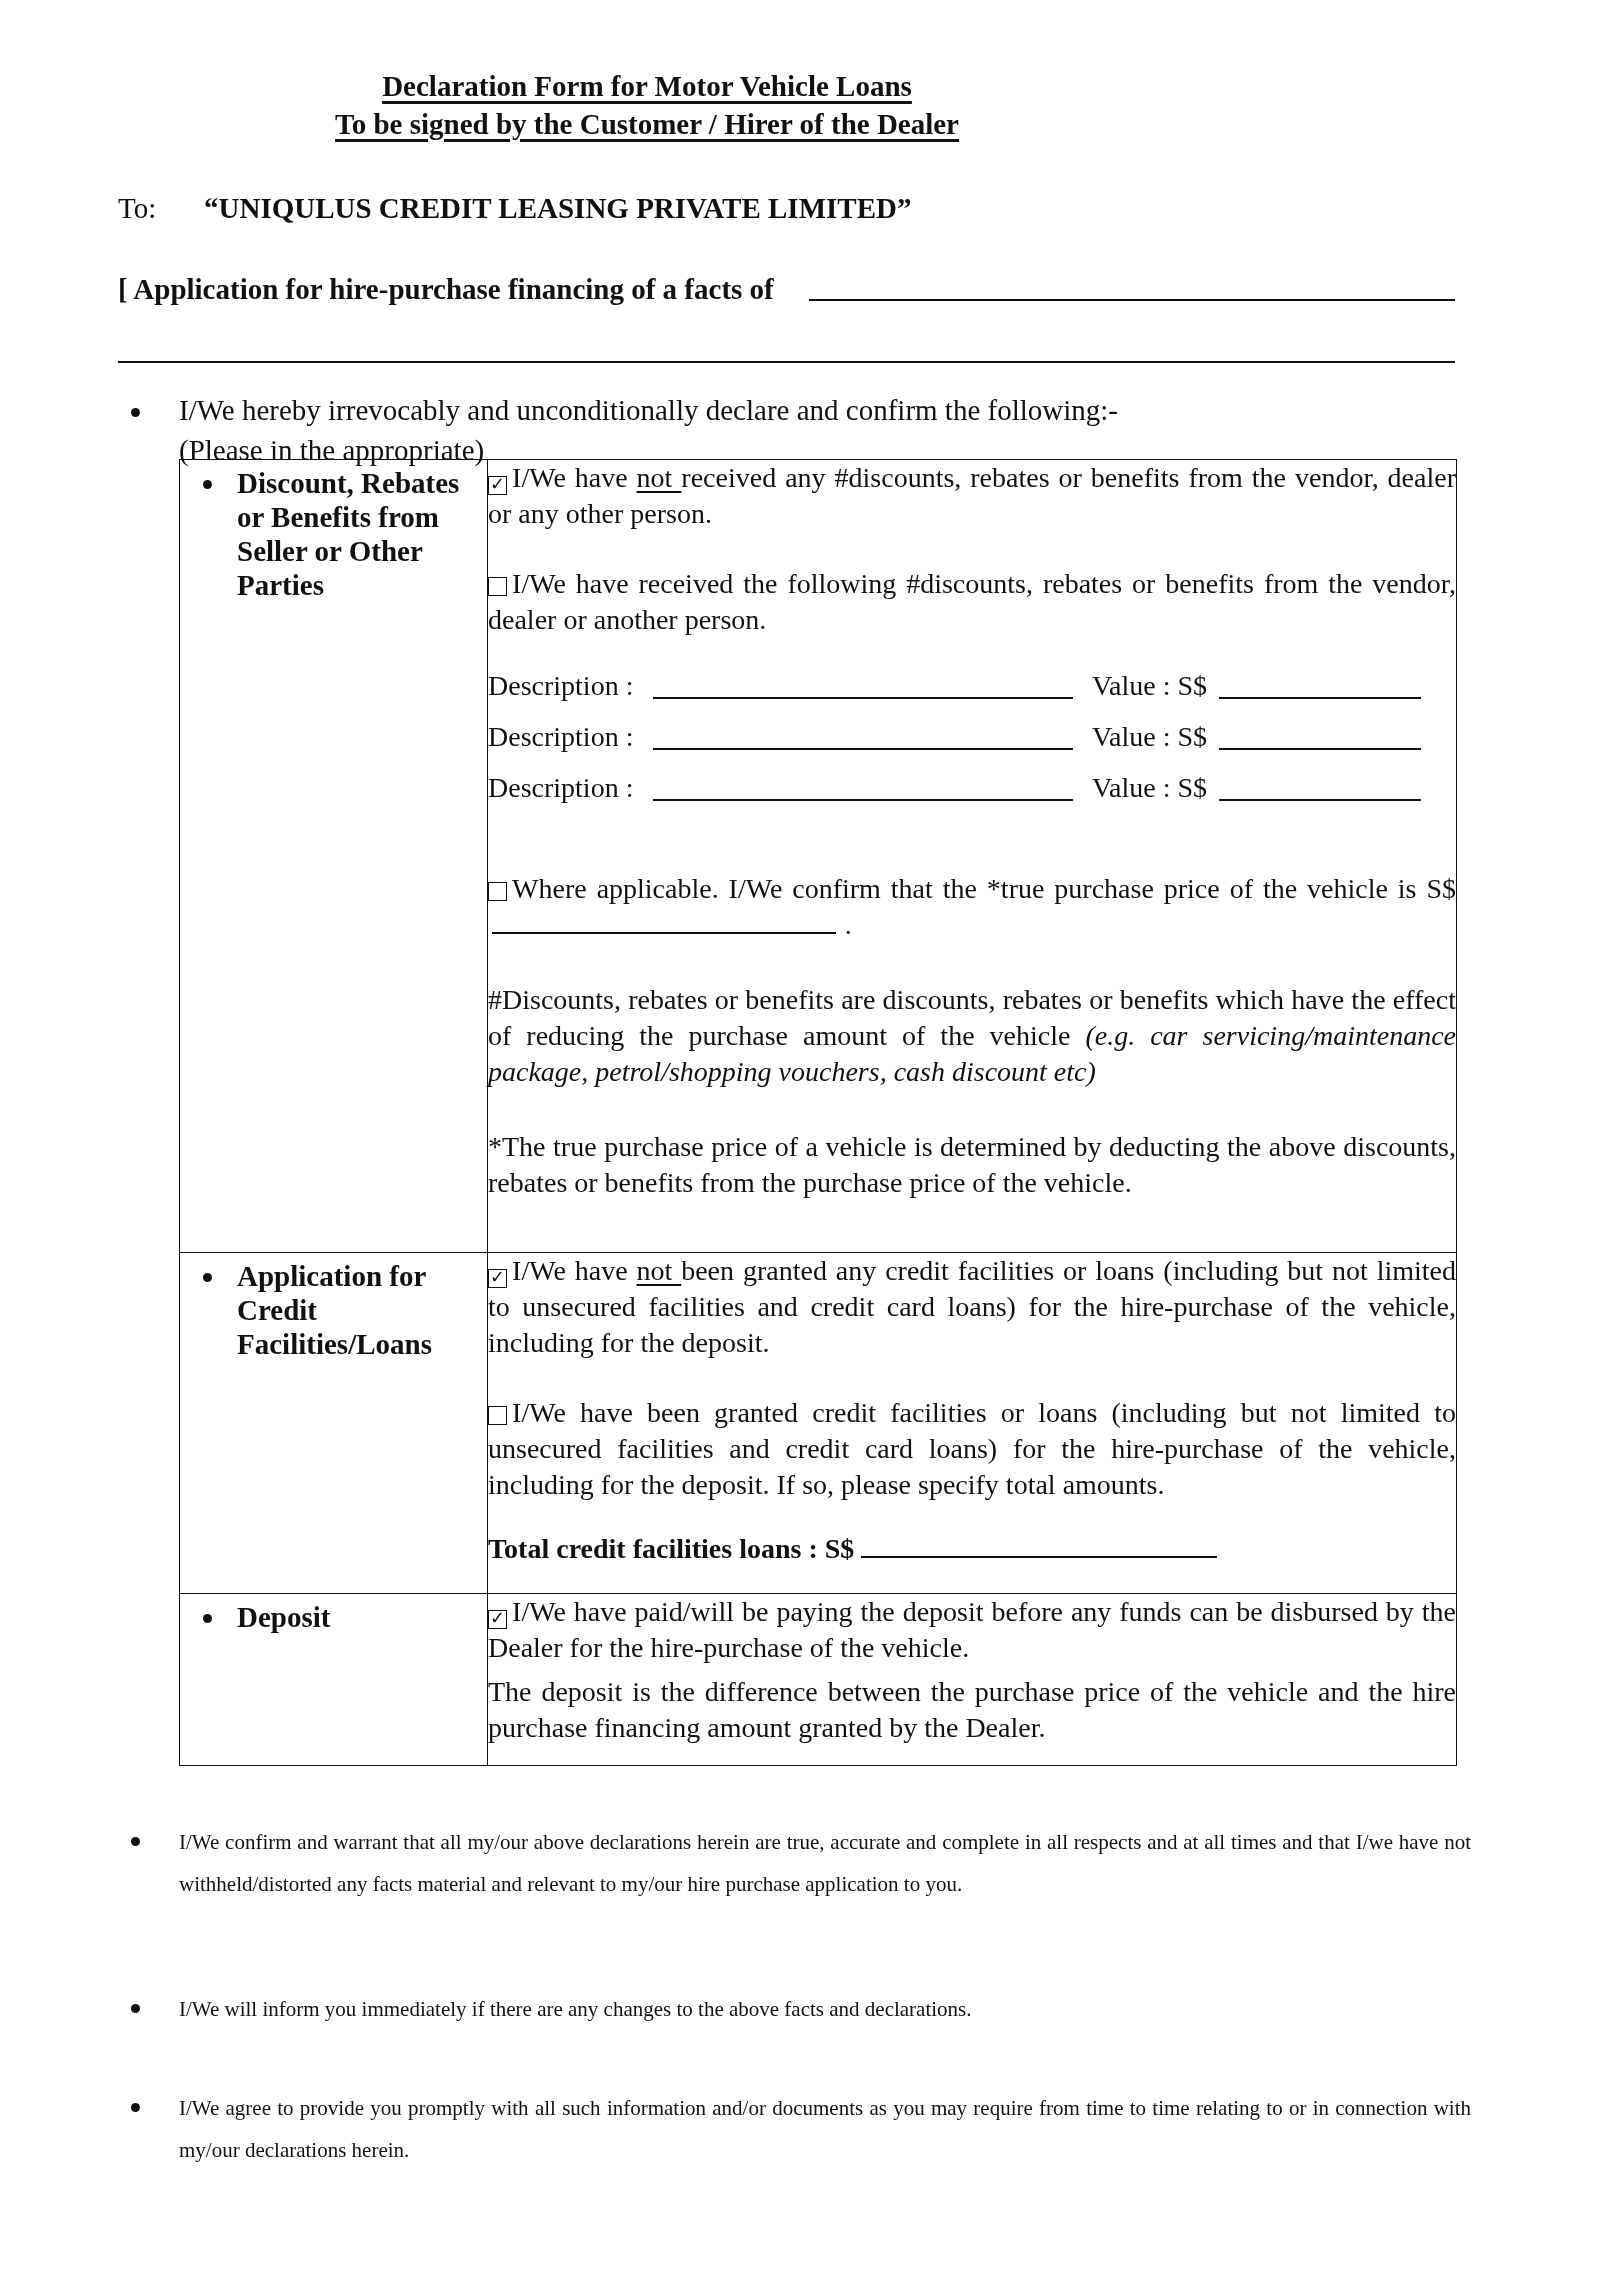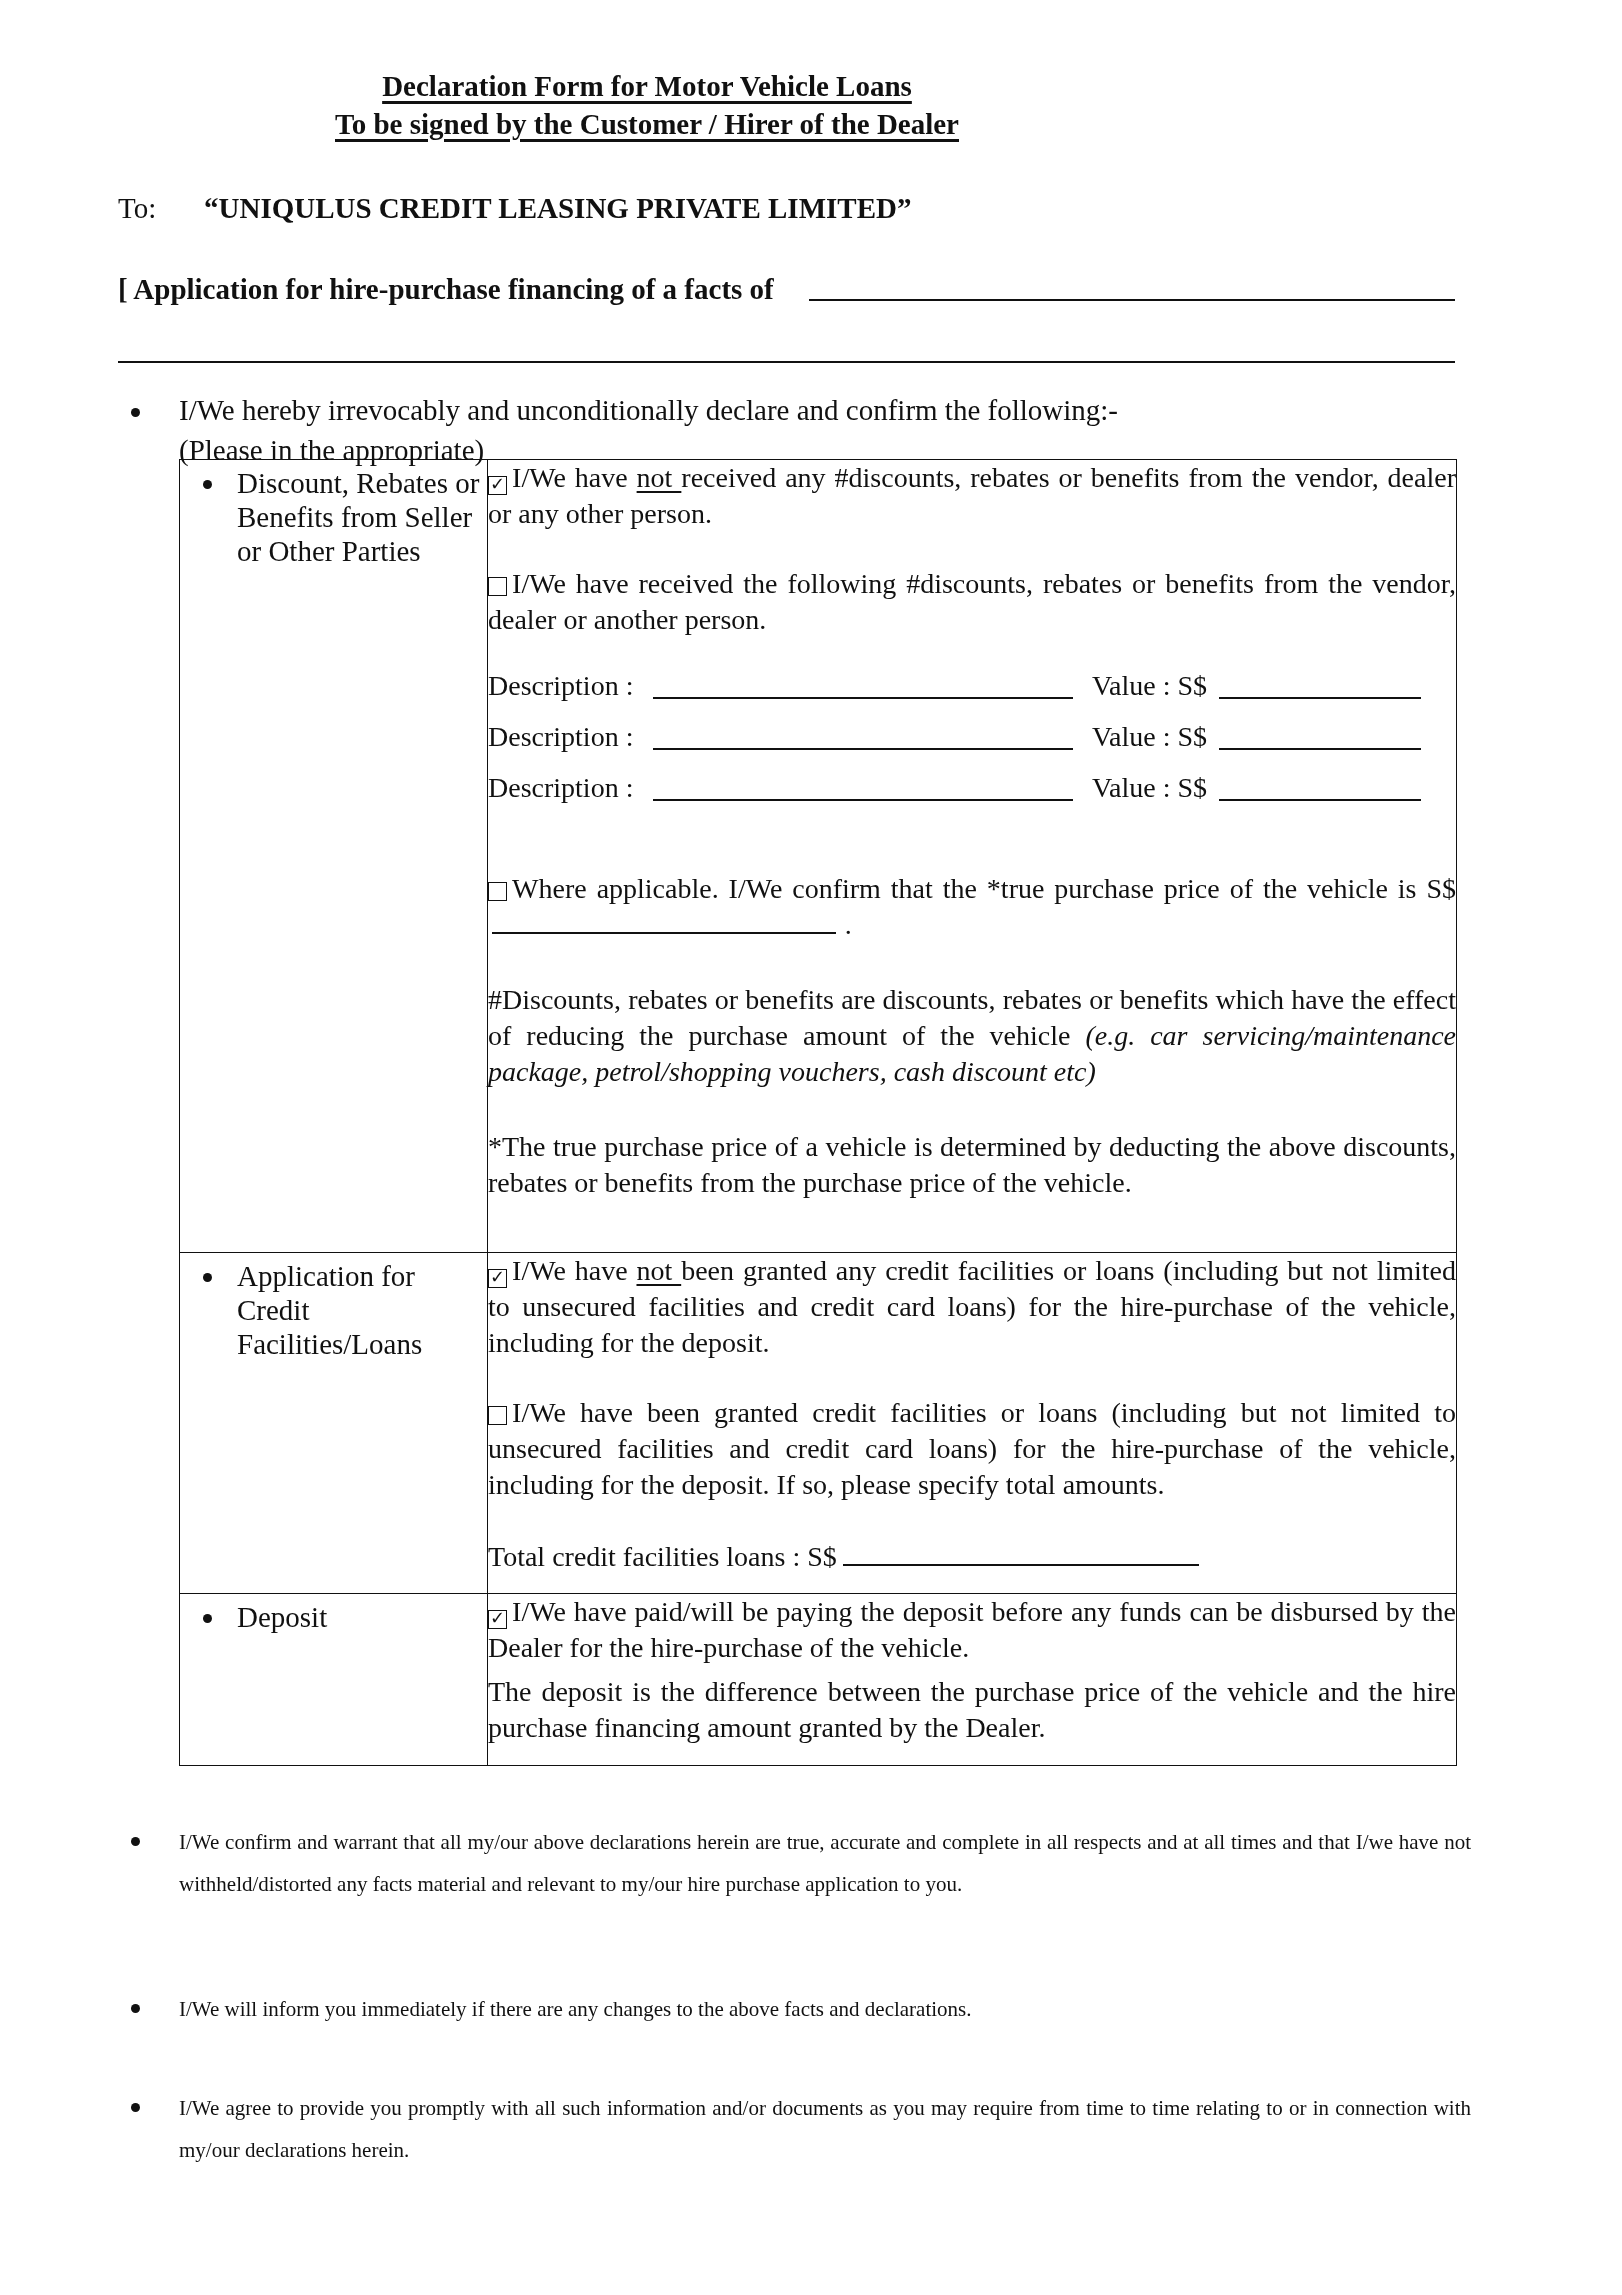--- a/index.html
+++ b/index.html
@@ -21,21 +21,21 @@
     .bullet { position: absolute; width: 9px; height: 9px; border-radius: 50%; background: #111; }
     .intro { left: 179px; top: 393px; }
     .please { left: 179px; top: 433px; }
     table.decl {
       position: absolute; left: 179px; top: 459px; width: 1278px;
       border-collapse: collapse; table-layout: fixed;
     }
     table.decl td { border: 1.9px solid #111; vertical-align: top; padding: 0; }
     td.cat { width: 307px; }
     td.body { padding: 3.8px 11.5px 11.5px 11.5px; }
-    .cat-inner { position: relative; padding: 6.4px 6.4px 0 57px; font-weight: normal; font-size: 29px; line-height: 34px; }
+    .cat-inner { position: relative; padding: 6.4px 6.4px 0 57px; font-weight: bold; font-size: 29px; line-height: 34px; }
     .cat-inner .bullet { left: 23px; top: 20px; }
     .para { font-size: 28px; line-height: 36px; text-align: justify; }
     .para + .para { margin-top: 34px; }
     .cb {
       display: inline-block; width: 19px; height: 19px; border: 1.9px solid #111; box-sizing: border-box;
       position: relative; top: 2.5px; margin-right: 5.1px; text-align: center; line-height: 15.3px; font-size: 18px;
     }
     .u { text-decoration: underline; text-decoration-thickness: 1.9px; text-underline-offset: 3.8px; }
     .it { font-style: italic; }
     .desc-row { display: flex; align-items: flex-end; height: 51px; font-size: 28px; }
@@ -118,21 +118,21 @@
         <span>Application for Credit Facilities/Loans</span>
       </div>
     </td>
     <td class="body">
       <div class="para">
         <span class="cb">✓</span><span>I/We have </span><span class="u">not </span><span>been granted any credit facilities or loans (including but not limited to unsecured facilities and credit card loans) for the hire-purchase of the vehicle, including for the deposit.</span>
       </div>
       <div class="para">
         <span class="cb"></span><span>I/We have been granted credit facilities or loans (including but not limited to unsecured facilities and credit card loans) for the hire-purchase of the vehicle, including for the deposit. If so, please specify total amounts.</span>
       </div>
-      <div class="para" style="margin-top:36px;">
+      <div class="para" style="margin-top:28px;font-weight:bold;">
         <span>Total credit facilities loans : S$</span><span class="inline-line" style="width:356px; height:25.4px; margin-left:6.4px;"></span>
       </div>
     </td>
   </tr>
 
   <tr style="height:172px;">
     <td class="cat">
       <div class="cat-inner">
         <div class="bullet"></div>
         <span>Deposit</span>

